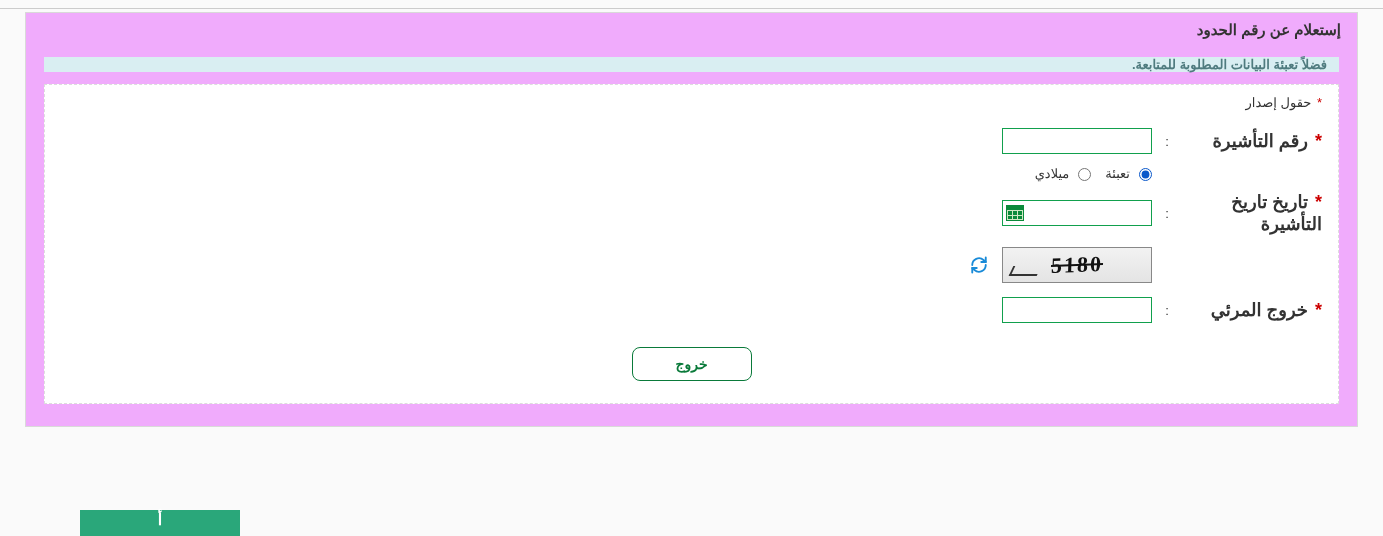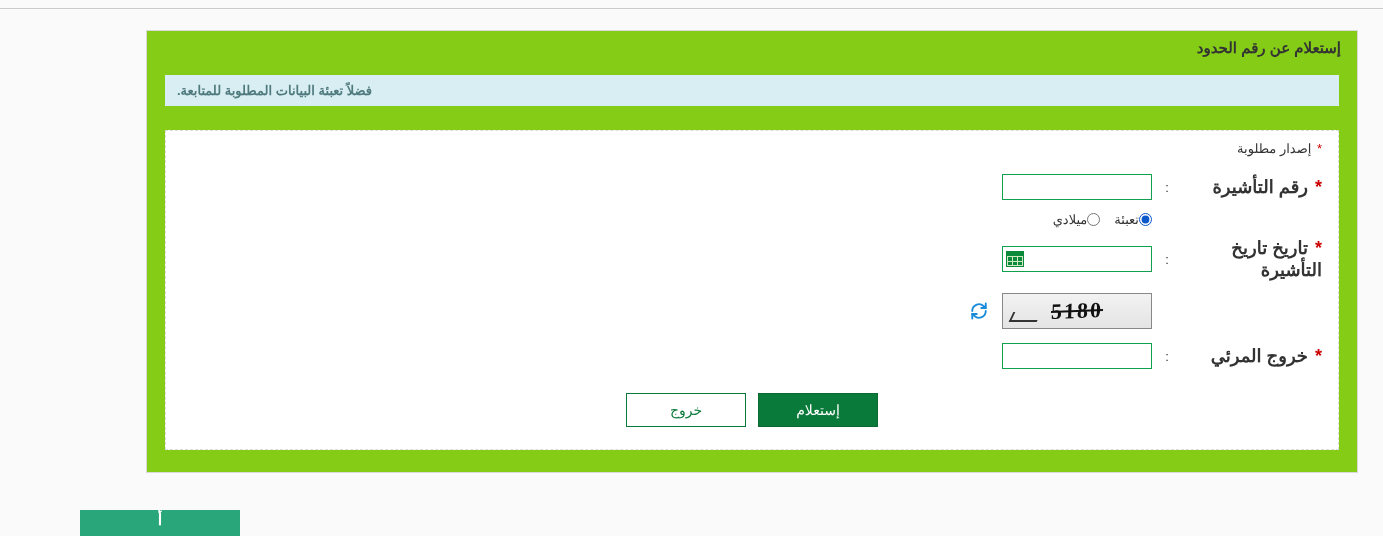--- a/index.html
+++ b/index.html
@@ -13,44 +13,44 @@
 }
 .top-border {
   width: 100%;
   height: 1px;
   background: #ccc;
   position: absolute;
   top: 8px;
 }
 .panel {
   position: absolute;
-  top: 30px;
+  top: 12px;
   right: 25px;
-  width: 1212px;
+  width: 1333px;
   border: 1px solid #d9d9d9;
-  background: #84cc16;
+  background: #f0abfc;
 }
 .panel-header {
   padding: 8px 16px;
   font-size: 15px;
   font-weight: bold;
   color: #333;
   text-align: right;
 }
 .panel-body {
   padding: 10px 18px 22px 18px;
 }
 .info-banner {
   background: #d9eef2;
   color: #4f7b7f;
-  padding: 8px 12px;
-  font-size: 13px;
-  font-weight: bold;
-  text-align: left;
-  margin-bottom: 24px;
+  padding: 0 12px;
+  font-size: 13px;
+  font-weight: bold;
+  text-align: right;
+  margin-bottom: 12px;
 }
 .dashed-box {
   border: 1px dashed #ddd;
   background: #fff;
   padding: 10px 16px 22px 16px;
 }
 .required-note {
   font-size: 13px;
   color: #333;
   text-align: right;
@@ -113,21 +113,21 @@
 .calendar-icon .body div { background: #0a8a3a; }
 .radio-row {
   display: flex;
   align-items: center;
   gap: 14px;
   font-size: 13px;
   color: #333;
   margin-right: 170px;
   margin-bottom: 10px;
 }
-.radio-item { display: flex; align-items: center; gap: 0; }
+.radio-item { display: flex; align-items: flex-end; gap: 9px; }
 .radio-item input { accent-color: #0a58ca; }
 .captcha-row {
   display: flex;
   align-items: center;
   justify-content: flex-start;
   margin-right: 170px;
   margin-bottom: 14px;
   gap: 14px;
 }
 .captcha-img {
@@ -170,22 +170,22 @@
 .buttons {
   display: flex;
   justify-content: center;
   gap: 12px;
   margin-top: 24px;
 }
 .btn {
   width: 120px;
   height: 34px;
   font-size: 14px;
-  font-weight: normal;
-  border-radius: 0;
+  font-weight: bold;
+  border-radius: 8px;
   border: 1px solid transparent;
   cursor: pointer;
   font-family: inherit;
 }
 .btn-primary {
   background: #0a7a3a;
   color: #fff;
   border-color: #0a6a32;
 }
 .btn-secondary {
@@ -214,21 +214,21 @@
 <div class="top-border"></div>
 
 <div class="panel">
   <div class="panel-header">إستعلام عن رقم الحدود</div>
   <div class="panel-body">
     <div class="info-banner">فضلاً تعبئة البيانات المطلوبة للمتابعة.</div>
 
     <div class="dashed-box">
       <div class="required-note">
         <span class="star">*</span>
-        <span>إصدار مطلوبة</span>
+        <span>حقول إصدار</span>
       </div>
 
       <div class="form-row">
         <div class="row-label">
           <span class="star">*</span>
           <span>رقم التأشيرة</span>
         </div>
         <div class="row-colon">:</div>
         <div class="row-field">
           <input class="text-input" type="text" value="" style="">
@@ -289,20 +289,19 @@
           <span class="star">*</span>
           <span>خروج المرئي</span>
         </div>
         <div class="row-colon">:</div>
         <div class="row-field">
           <input class="text-input" type="text" value="" style="">
         </div>
       </div>
 
       <div class="buttons">
-        <button class="btn btn-primary">إستعلام</button>
         <button class="btn btn-secondary">خروج</button>
       </div>
     </div>
   </div>
 </div>
 
 <div class="footer-slab">أ</div>
 
 </body></html>

